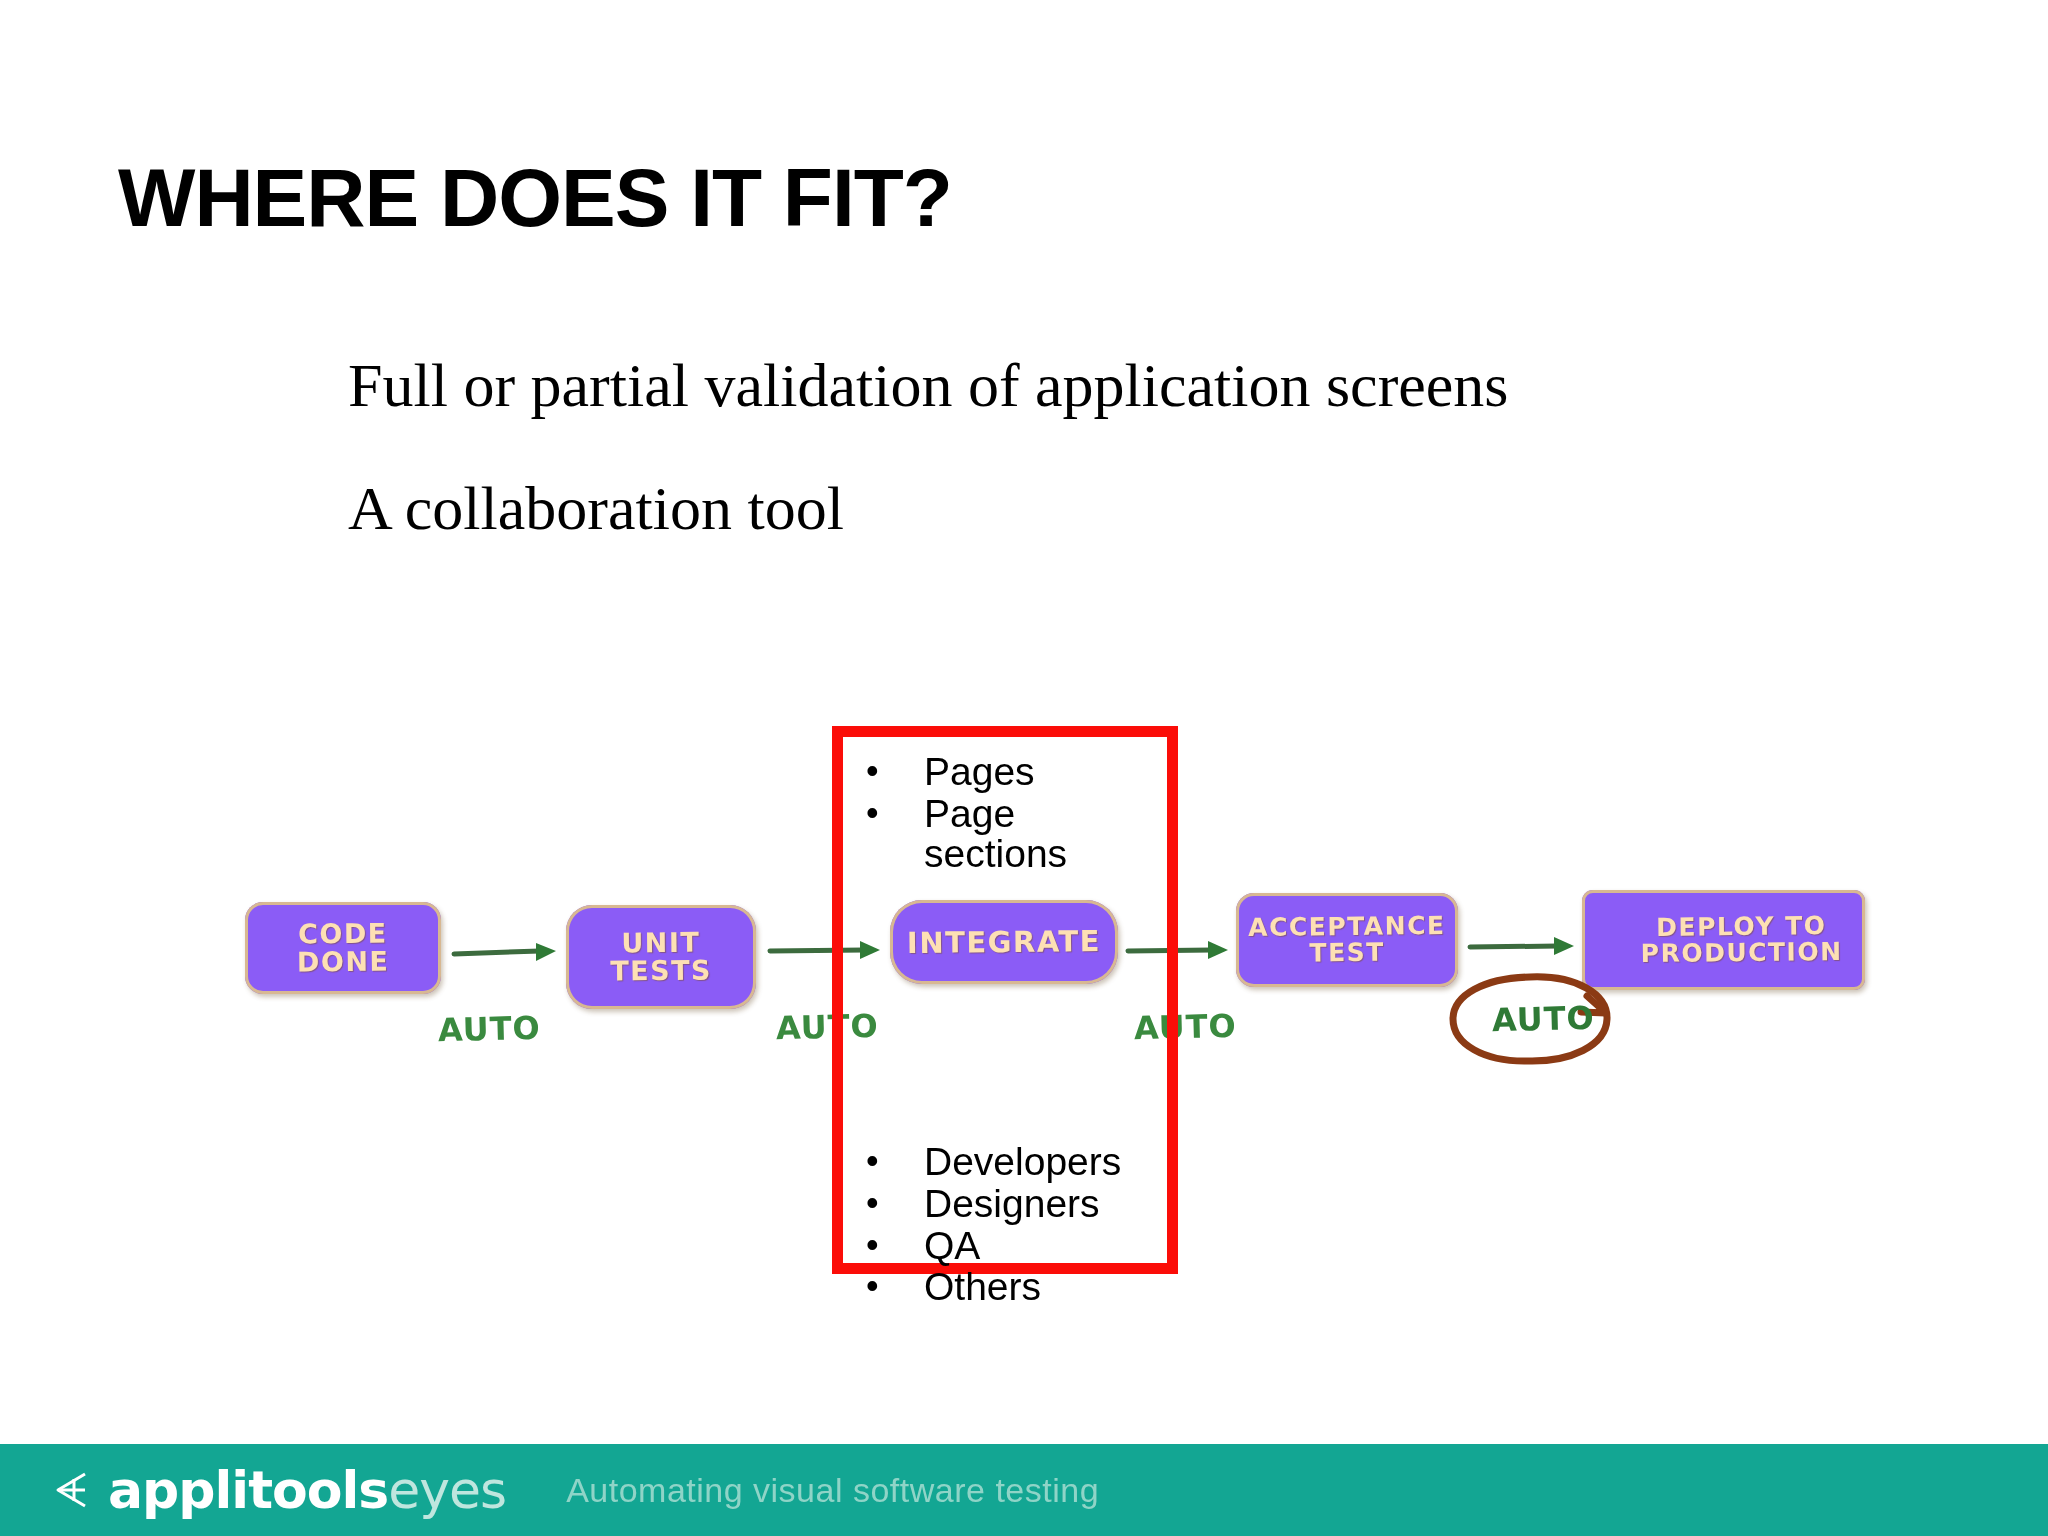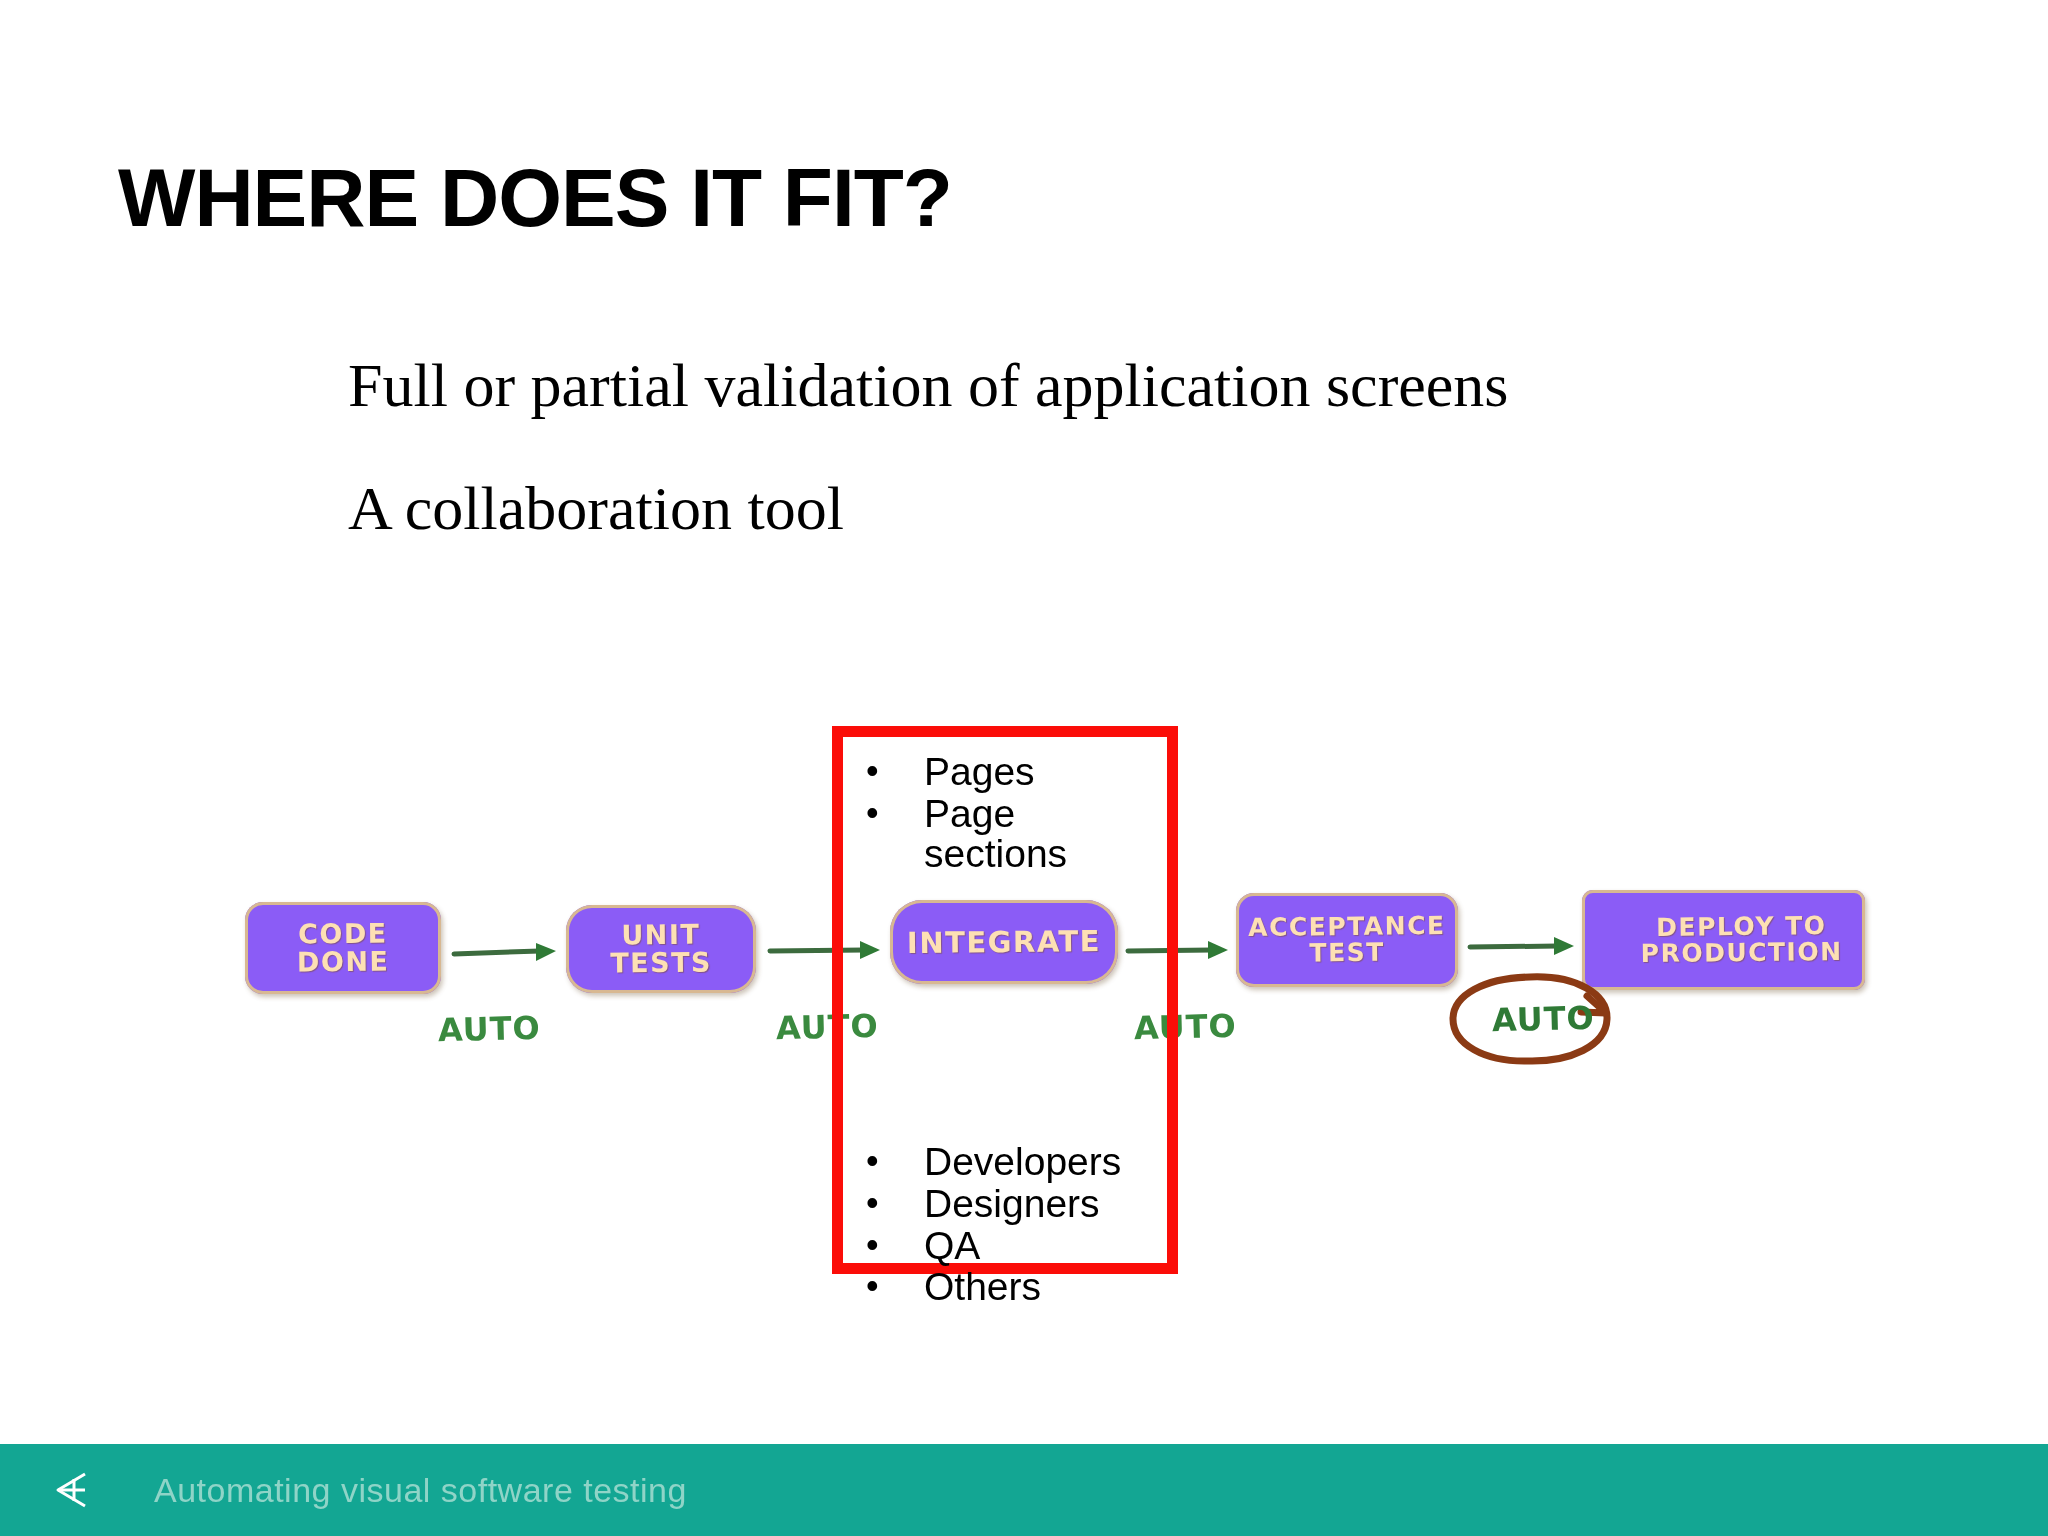--- a/index.html
+++ b/index.html
@@ -67,21 +67,21 @@
     font-family: "DejaVu Sans", sans-serif;
     font-weight: bold;
     color: #fde0b4;
     letter-spacing: 1.5px;
     text-shadow: 1px 1px 1px rgba(120,70,10,.45);
     transform: rotate(-0.6deg);
     padding: 0 6px;
   }
 
   #box-code-done    { left: 245px;  top: 902px;  width: 196px; height: 92px; }
-  #box-unit-tests   { left: 566px;  top: 905px;  width: 190px; height: 88px; border-radius: 26px; }
+  #box-unit-tests   { left: 566px;  top: 905px;  width: 190px; height: 104px; border-radius: 26px; }
   #box-integrate    { left: 890px;  top: 900px;  width: 228px; height: 84px; border-radius: 32px; }
   #box-acceptance   { left: 1236px; top: 893px;  width: 222px; height: 94px; }
   #box-deploy       { left: 1582px; top: 890px;  width: 247px; height: 100px; border-radius: 11px; padding-left: 36px; }
 
   #box-code-done  .proc-label { font-size: 27px; }
   #box-unit-tests .proc-label { font-size: 27px; }
   #box-integrate  .proc-label { font-size: 29px; }
   #box-acceptance .proc-label { font-size: 25px; }
   #box-deploy     .proc-label { font-size: 25px; }
 
@@ -298,16 +298,17 @@
   </div>
 
   <div id="footer">
     <span id="footer-logo-icon">
       <svg width="42" height="42" viewBox="0 0 42 42" aria-hidden="true">
         <path d="M33 5 L6 21 L33 37" fill="none" stroke="#ffffff" stroke-width="3" stroke-linejoin="round"></path>
         <path d="M6 21 L33 21" fill="none" stroke="#ffffff" stroke-width="3"></path>
         <path d="M22 10 L22 32" fill="none" stroke="#ffffff" stroke-width="3"></path>
       </svg>
     </span>
+    <span id="footer-brand"><span id="footer-brand-bold">applitools</span><span id="footer-brand-light">eyes</span></span>
     <span id="footer-tagline">Automating visual software testing</span>
   </div>
 
 </div>
 
 </body></html>

